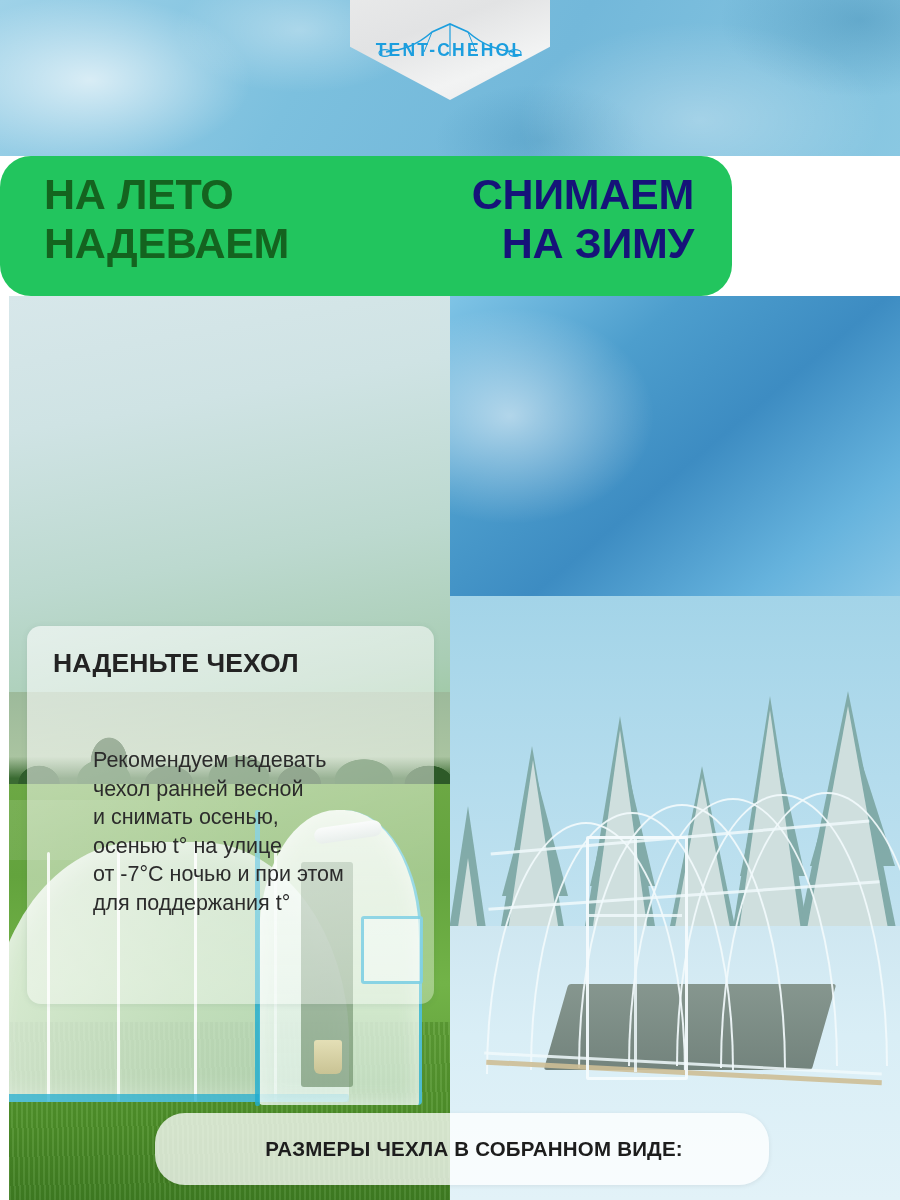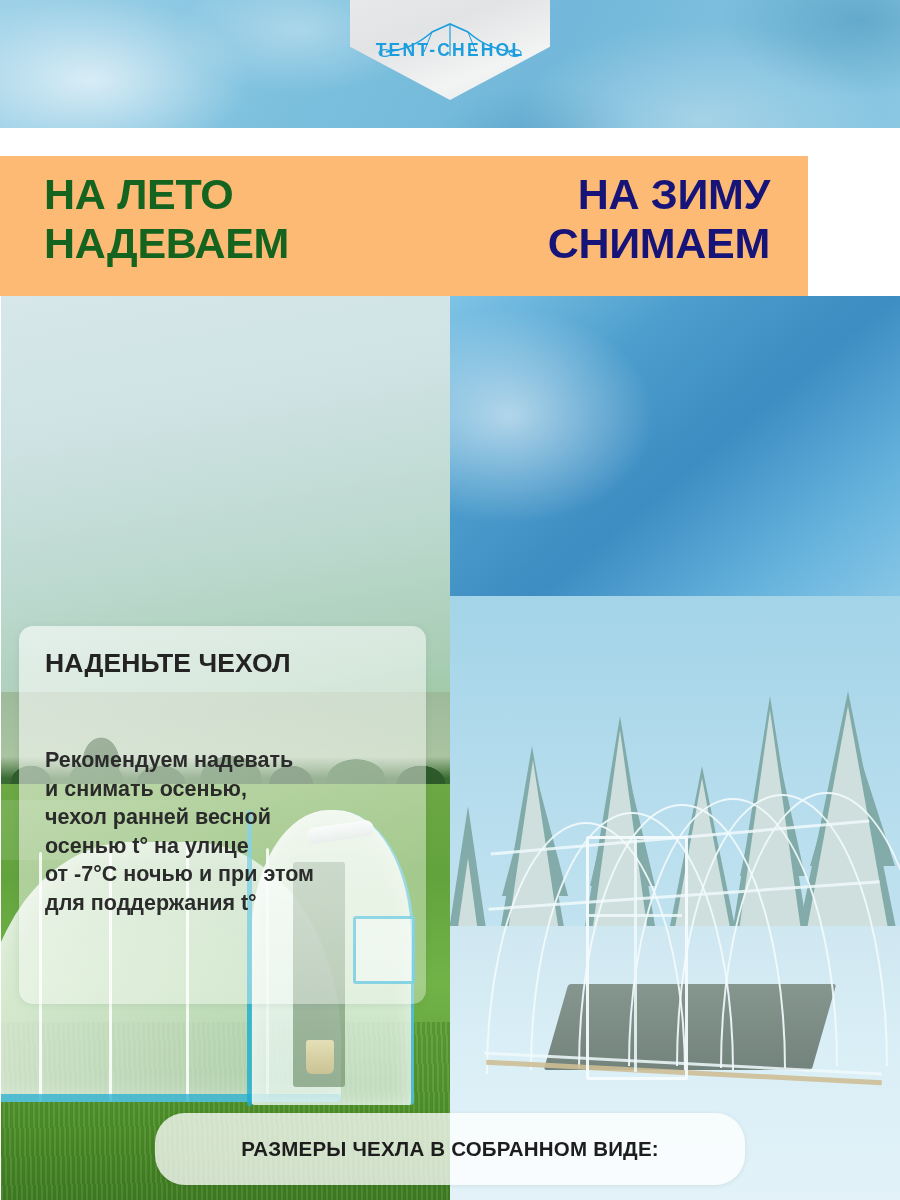--- a/index.html
+++ b/index.html
@@ -6,21 +6,21 @@
   body{
     width:900px;height:1200px;
     font-family:"Liberation Sans", sans-serif;
     background:#ffffff;
     overflow:hidden;
   }
   .page{position:relative;width:900px;height:1200px;overflow:hidden;}
 
   
   .header{
-    position:absolute;left:0;top:0;width:900px;height:128px;
+    position:absolute;left:0;top:0;width:900px;height:156px;
     background:
       radial-gradient(ellipse 230px 120px at 90px 80px, rgba(255,255,255,.65), rgba(255,255,255,0) 70%),
       radial-gradient(ellipse 180px 90px at 300px 30px, rgba(255,255,255,.35), rgba(255,255,255,0) 70%),
       radial-gradient(ellipse 260px 140px at 700px 120px, rgba(255,255,255,.30), rgba(255,255,255,0) 70%),
       radial-gradient(ellipse 200px 110px at 860px 20px, rgba(40,120,165,.35), rgba(40,120,165,0) 70%),
       radial-gradient(ellipse 150px 80px at 540px 140px, rgba(40,120,165,.25), rgba(40,120,165,0) 70%),
       linear-gradient(120deg,#9fd2e8 0%,#7cc0de 35%,#73b8da 60%,#8ac8e2 100%);
   }
   .logo-hex{
     position:absolute;left:350px;top:-40px;width:200px;height:140px;
@@ -31,36 +31,36 @@
   .logo-inner{position:absolute;left:350px;top:-40px;width:200px;height:140px;}
   .logo-tent{position:absolute;left:26px;top:62px;width:148px;height:36px;}
   .logo-text{
     position:absolute;left:0;top:80px;width:200px;text-align:center;
     font-size:17.5px;font-weight:700;letter-spacing:2.2px;color:#1c9ede;
     font-family:"Liberation Sans", sans-serif;
   }
 
   
   .title-band{
-    position:absolute;left:0;top:156px;width:808px;height:140px;background:#fdba74;
+    position:absolute;left:0;top:156px;width:732px;height:140px;background:#22c55e;border-radius:31px;
   }
   .title-left{
     position:absolute;left:44px;top:14px;width:390px;
     color:#14631f;font-size:43px;font-weight:700;line-height:1.13;
     letter-spacing:-0.3px;text-align:left;
   }
   .title-right{
     position:absolute;right:38px;top:14px;width:420px;
     color:#161379;font-size:43px;font-weight:700;line-height:1.13;
     letter-spacing:-0.3px;text-align:right;
   }
 
   
   .panel{position:absolute;top:296px;width:450px;height:904px;overflow:hidden;}
-  .panel-left{left:1px;}
+  .panel-left{left:9px;}
   .panel-right{left:450px;}
 
   
   .left-sky{
     position:absolute;left:0;top:0;width:450px;height:470px;
     background:linear-gradient(170deg,#d7e7ea 0%,#cfe3e4 25%,#bcd9cf 55%,#a9cdb4 80%,#93c391 100%);
   }
   
   .left-photo{position:absolute;left:0;top:396px;width:450px;height:508px;overflow:hidden;}
   .lp-sky{position:absolute;left:0;top:0;width:450px;height:112px;
@@ -141,30 +141,31 @@
     box-shadow:0 1px 6px rgba(60,90,90,.10);
   }
   .card-left{left:18px;top:330px;width:407px;height:378px;
     background:linear-gradient(160deg,rgba(255,255,255,.62),rgba(255,255,255,.34));}
 
   .card-h{
     position:absolute;color:#232323;font-weight:700;letter-spacing:.1px;line-height:1.16;
   }
   .card-left .card-h{left:26px;top:22px;width:360px;font-size:26.5px;}
 
-  .card-b{position:absolute;color:#2b2b2b;font-weight:700;line-height:1.33;}
+  .card-b{position:absolute;color:#2b2b2b;font-weight:400;line-height:1.33;margin-left:40px;}
   .card-left .card-b{left:26px;top:120px;width:370px;font-size:21.5px;}
   .card-b .ln{display:block;white-space:nowrap;}
 
   
   .banner{
     position:absolute;left:155px;top:1113px;width:590px;height:72px;
     border-radius:30px;background:rgba(255,255,255,.76);
     display:flex;align-items:center;justify-content:center;
     box-shadow:0 1px 5px rgba(0,0,0,.08);
+    padding-left:24px;
   }
   .banner-txt{
     text-align:center;color:#1d1d1d;font-weight:700;font-size:20.5px;line-height:1.26;
     letter-spacing:.2px;
   }
   .banner-txt .ln{display:block;}
 </style>
 </head>
 <body>
 
@@ -183,22 +184,22 @@
       <div class="logo-text">TENT-CHEHOL</div>
     </div>
   </div>
 
   <div class="title-band">
     <div class="title-left">
       <div>НА ЛЕТО</div>
       <div>НАДЕВАЕМ</div>
     </div>
     <div class="title-right">
+      <div>СНИМАЕМ</div>
       <div>НА ЗИМУ</div>
-      <div>СНИМАЕМ</div>
     </div>
   </div>
 
   <div class="panel panel-left">
     <div class="left-sky"></div>
 
     <div class="left-photo">
       <div class="lp-sky"></div>
       <div class="lp-treeline"></div>
       <div class="lp-field"></div>
@@ -219,22 +220,22 @@
       <div class="gh-bucket"></div>
       <div class="gh-seam" style="left:246px;top:118px;width:5px;height:296px;background:rgba(30,172,208,.8);"></div>
     </div>
 
     <div class="card card-left">
       <div class="card-h">
         <div>НАДЕНЬТЕ ЧЕХОЛ</div>
       </div>
       <div class="card-b">
         <span class="ln">Рекомендуем надевать</span>
+        <span class="ln">чехол ранней весной</span>
         <span class="ln">и снимать осенью,</span>
-        <span class="ln">чехол ранней весной</span>
         <span class="ln">осенью t° на улице</span>
         <span class="ln">от -7°С ночью и при этом</span>
         <span class="ln">для поддержания t°</span>
       </div>
     </div>
   </div>
 
   <div class="panel panel-right">
     <div class="right-sky"></div>
 

